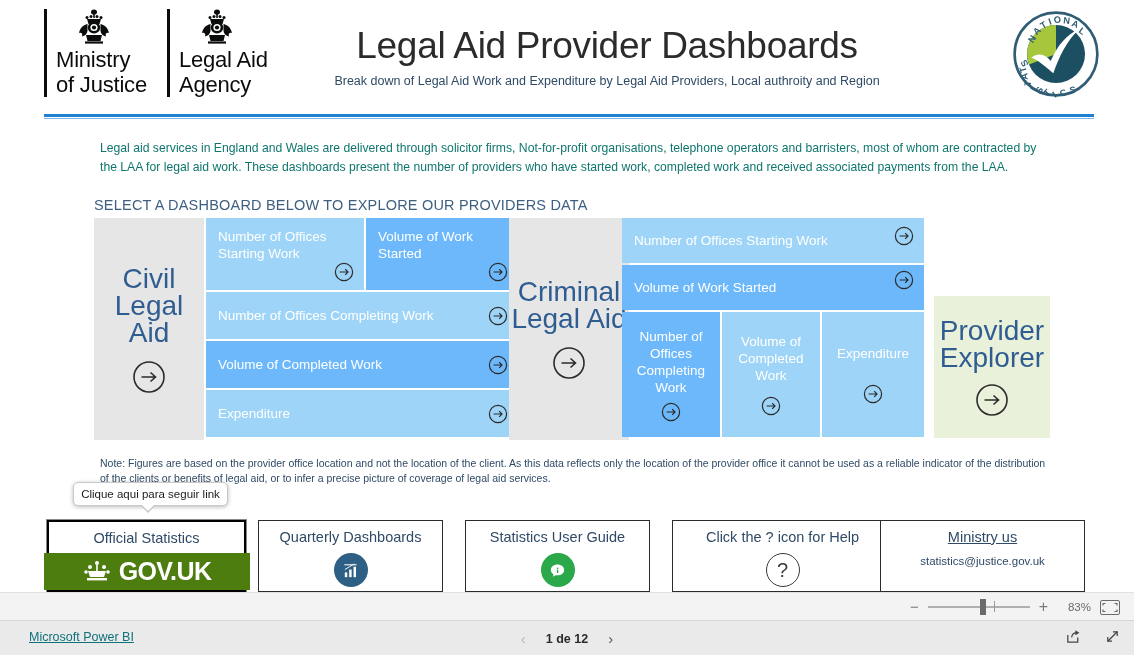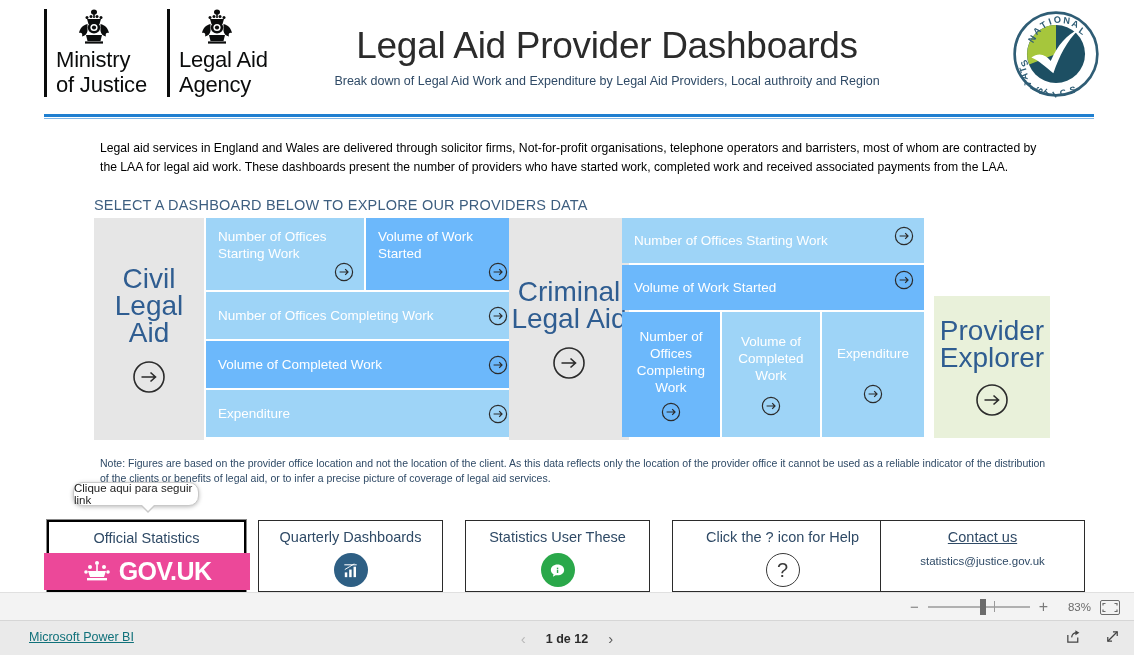--- a/index.html
+++ b/index.html
@@ -36,21 +36,21 @@
 
   .ns-logo { position: absolute; right: 34px; top: 10px; width: 88px; height: 88px; }
 
   .hdr-rule { position: absolute; left: 44px; top: 114px; width: 1050px; height: 3px;
               background: #1f7fd0; }
   .hdr-rule2 { position: absolute; left: 44px; top: 118px; width: 1050px; height: 1px;
               background: #7fb6e6; }
 
   
   .intro { position: absolute; left: 100px; top: 139px; width: 938px;
-           font-size: 12.2px; line-height: 19px; color: #000000; text-align: left; }
+           font-size: 12.2px; line-height: 19px; color: #0f766e; text-align: left; }
   .select-head { position: absolute; left: 94px; top: 197px; font-size: 14.5px;
                  color: #3e5f80; letter-spacing: 0.2px; }
 
   
   .tiles { position: absolute; left: 94px; top: 218px; width: 956px; height: 222px; }
 
   .tile { position: absolute; color: #ffffff; font-size: 13.5px; line-height: 17px; }
 
   .grp-label { background: #e6e6e6; display: flex; flex-direction: column;
                align-items: center; justify-content: center; }
@@ -63,43 +63,43 @@
 
   .t-pad { padding: 10px 12px; }
   .t-center { display: flex; align-items: center; }
   .t-col { display: flex; flex-direction: column; align-items: center;
            justify-content: center; text-align: center; }
 
   .note { position: absolute; left: 100px; top: 456px; width: 948px;
           font-size: 10.5px; line-height: 15px; color: #2f4a66; }
 
   
-  .tooltip { position: absolute; left: 73px; top: 482px; width: 126px; height: 24px;
-             background: #ffffff; border: 1px solid #c9c9c9; border-radius: 10px;
+  .tooltip { position: absolute; left: 73px; top: 482px; width: 155px; height: 24px;
+             background: #ffffff; border: 1px solid #c9c9c9; border-radius: 5px;
              box-shadow: 0 1px 4px rgba(0,0,0,.28);
              font-size: 11.5px; color: #1b1b1b; display: flex;
              align-items: center; justify-content: center; z-index: 40; }
   .tooltip:after { content: ""; position: absolute; left: 68px; bottom: -6px;
                    border-left: 6px solid transparent; border-right: 6px solid transparent;
                    border-top: 6px solid #ffffff; }
   .tooltip:before { content: ""; position: absolute; left: 67px; bottom: -8px;
                    border-left: 7px solid transparent; border-right: 7px solid transparent;
                    border-top: 7px solid #c9c9c9; }
 
   
   .btn-row { position: absolute; left: 47px; top: 520px; width: 1048px; height: 76px; }
   .lbtn { position: absolute; top: 0; height: 72px; background: #ffffff;
           border: 1px solid #2b2b2b; display: flex; flex-direction: column;
           align-items: center; justify-content: flex-start; padding-top: 6px; }
   .lbtn.sel { border: 2px solid #000000; box-shadow: 0 0 0 1px #888; }
   .lbtn-title { font-size: 14.5px; color: #2f4a66; line-height: 21px; }
   .lbtn-title.u { text-decoration: underline; }
   .lbtn-sub { font-size: 11.5px; color: #2f4a66; margin-top: 7px; }
 
-  .govuk { margin-top: 4px; background: #ec4899; color: #ffffff;
+  .govuk { margin-top: 4px; background: #4d7c0f; color: #ffffff;
            width: 206px; height: 38px; display: flex; align-items: center;
            justify-content: center; gap: 7px; }
   .govuk-text { font-size: 25px; font-weight: bold; letter-spacing: -0.6px; }
 
   .circ-ico { margin-top: 5px; width: 34px; height: 34px; border-radius: 50%;
               display: flex; align-items: center; justify-content: center; }
   .circ-blue { background: #2e5f84; }
   .circ-green { background: #2aa84a; }
   .qmark { margin-top: 5px; width: 34px; height: 34px; border-radius: 50%;
            border: 1.6px solid #3a3a3a; display: flex; align-items: center;
@@ -379,37 +379,37 @@
             <rect x="8.6" y="9" width="2.6" height="8"></rect>
             <rect x="13.2" y="6" width="2.6" height="11"></rect>
             <path d="M3.5 4 H16.5" stroke="#ffffff" stroke-width="1.1" fill="none"></path>
             <path d="M4 9 L9 6 L14 3" stroke="#ffffff" stroke-width="1" fill="none"></path>
           </g>
         </svg>
       </div>
     </div>
 
     <div class="lbtn" style="left:418px;width:185px;">
-      <div class="lbtn-title">Statistics User These</div>
+      <div class="lbtn-title">Statistics User Guide</div>
       <div class="circ-ico circ-green">
         <svg width="19" height="19" viewBox="0 0 20 20">
           <path d="M10 3.6 C5.9 3.6 3 6.2 3 9.4 C3 11.3 4.1 13 5.8 14 L5.2 16.6 L8 14.9 C8.6 15.05 9.3 15.1 10 15.1 C14.1 15.1 17 12.6 17 9.4 C17 6.2 14.1 3.6 10 3.6 Z" fill="#ffffff"></path>
           <rect x="9.3" y="7" width="1.5" height="1.5" fill="#2aa84a"></rect>
           <rect x="9.3" y="9.2" width="1.5" height="3.4" fill="#2aa84a"></rect>
         </svg>
       </div>
     </div>
 
     <div class="lbtn" style="left:625px;width:221px;">
       <div class="lbtn-title">Click the ? icon for Help</div>
       <div class="qmark">?</div>
     </div>
 
     <div class="lbtn" style="left:833px;width:205px;">
-      <div class="lbtn-title u">Contact us</div>
+      <div class="lbtn-title u">Ministry us</div>
       <div class="lbtn-sub">statistics@justice.gov.uk</div>
     </div>
   </div>
 </div>
 
 <div class="zoombar">
   <div class="zoom-group">
     <span class="zm-minus">−</span>
     <div class="zm-track">
       <div class="zm-thumb"></div>

